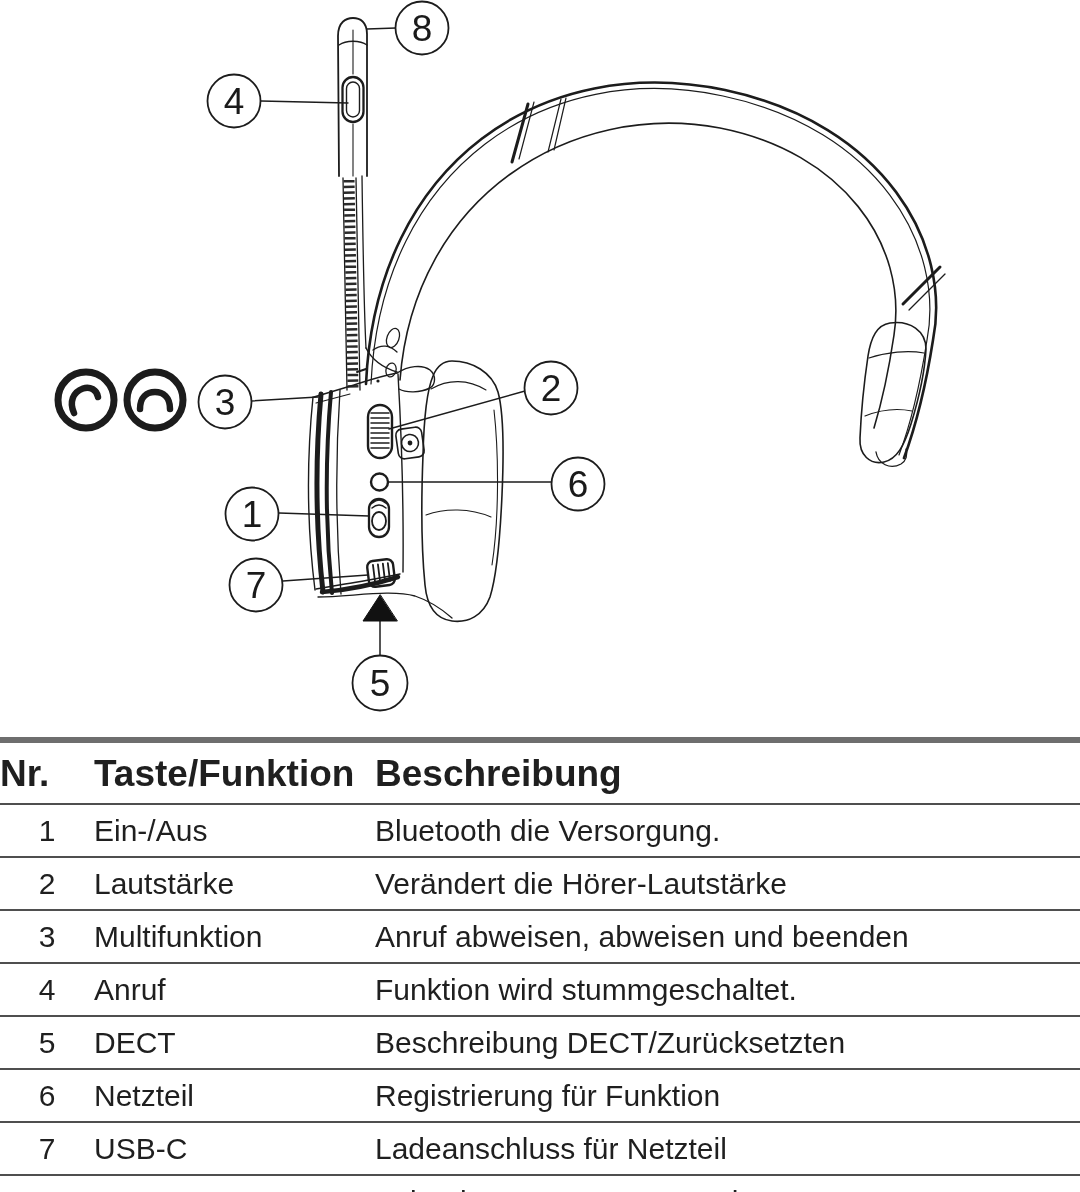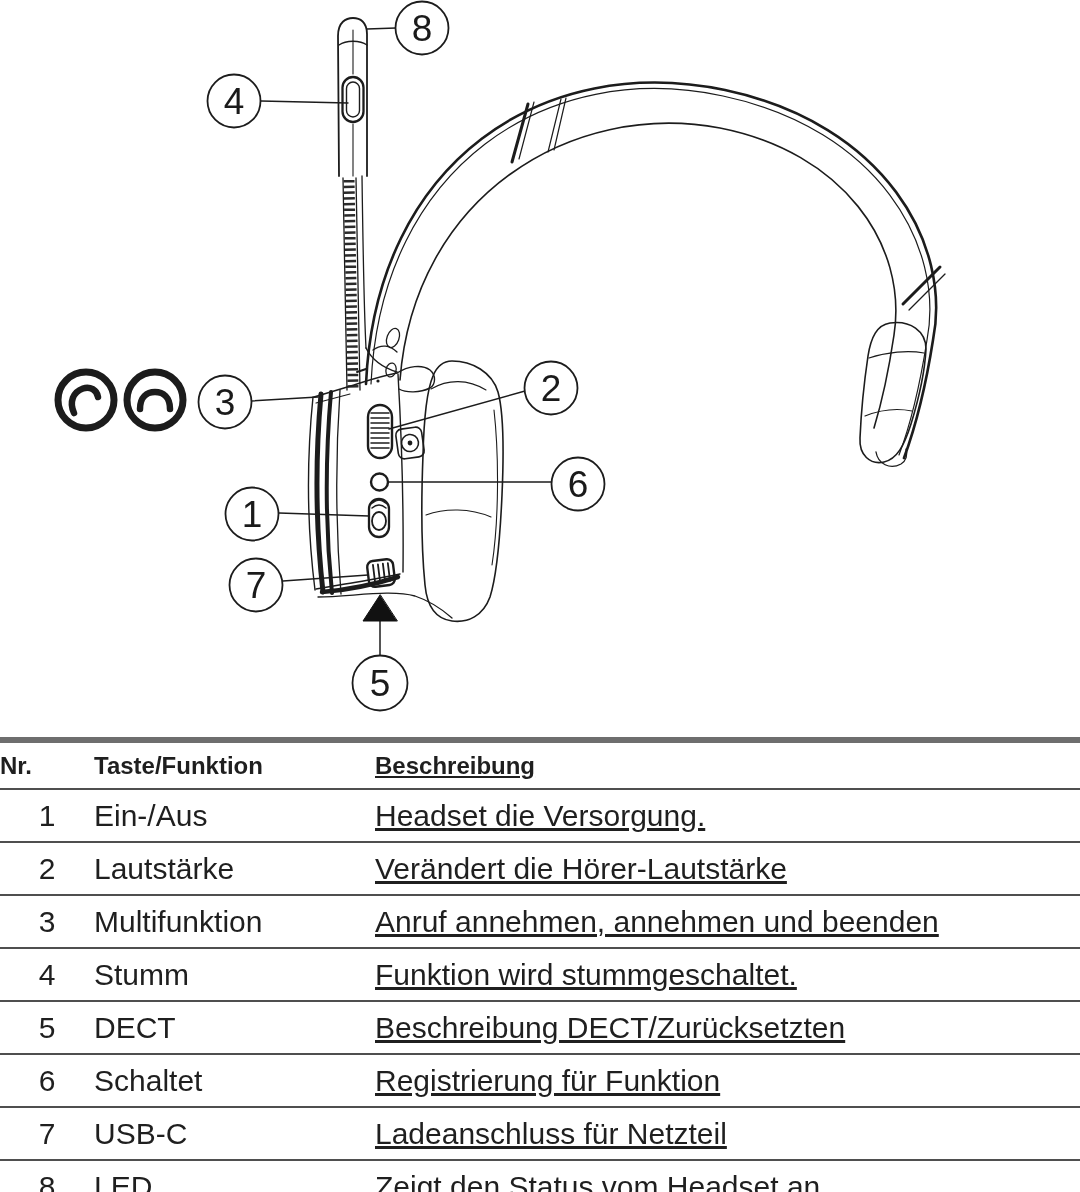--- a/index.html
+++ b/index.html
@@ -12,31 +12,31 @@
   .callout-num{
     font-family:"Liberation Sans", sans-serif;
     font-size:37px;fill:#1a1a1a;
   }
   table.spec{
     width:1080px;border-collapse:collapse;table-layout:fixed;
     border-top:6px solid #6e6e6e;border-bottom:6px solid #6e6e6e;
     font-size:30px;line-height:1.2;
   }
   table.spec th{
-    font-size:24px;font-weight:bold;text-align:left;
+    font-size:37px;font-weight:bold;text-align:left;
     padding:9px 0 7px 0;vertical-align:middle;
   }
   table.spec td{
     padding:8px 0 7px 0;vertical-align:middle;font-weight:normal;
   }
   table.spec tbody tr{border-top:2px solid #4f4f4f;}
   th.c-nr{padding-left:25px;}
   td.c-nr{text-align:center;}
   .c-fn{padding-left:16px;margin-left:48px;}
-  .c-desc{padding-left:22px;text-decoration:underline;}
+  .c-desc{padding-left:22px;}
 </style>
 </head>
 <body>
 
 <div class="page">
 
   <div class="diagram-wrap">
     <svg width="1080" height="737" viewBox="0 0 1080 737">
 
       <g stroke="#1c1c1c" fill="none" stroke-linecap="round" stroke-linejoin="round">
@@ -205,45 +205,45 @@
       <tr>
         <th class="c-nr">Nr.</th>
         <th class="c-fn">Taste/Funktion</th>
         <th class="c-desc">Beschreibung</th>
       </tr>
     </thead>
     <tbody>
       <tr>
         <td class="c-nr">1</td>
         <td class="c-fn">Ein-/Aus</td>
-        <td class="c-desc">Headset die Versorgung.</td>
+        <td class="c-desc">Bluetooth die Versorgung.</td>
       </tr>
       <tr>
         <td class="c-nr">2</td>
         <td class="c-fn">Lautstärke</td>
         <td class="c-desc">Verändert die Hörer-Lautstärke</td>
       </tr>
       <tr>
         <td class="c-nr">3</td>
         <td class="c-fn">Multifunktion</td>
-        <td class="c-desc">Anruf annehmen, annehmen und beenden</td>
+        <td class="c-desc">Anruf abweisen, abweisen und beenden</td>
       </tr>
       <tr>
         <td class="c-nr">4</td>
-        <td class="c-fn">Stumm</td>
+        <td class="c-fn">Anruf</td>
         <td class="c-desc">Funktion wird stummgeschaltet.</td>
       </tr>
       <tr>
         <td class="c-nr">5</td>
         <td class="c-fn">DECT</td>
         <td class="c-desc">Beschreibung DECT/Zurücksetzten</td>
       </tr>
       <tr>
         <td class="c-nr">6</td>
-        <td class="c-fn">Schaltet</td>
+        <td class="c-fn">Netzteil</td>
         <td class="c-desc">Registrierung für Funktion</td>
       </tr>
       <tr>
         <td class="c-nr">7</td>
         <td class="c-fn">USB-C</td>
         <td class="c-desc">Ladeanschluss für Netzteil</td>
       </tr>
       <tr>
         <td class="c-nr">8</td>
         <td class="c-fn">LED</td>

